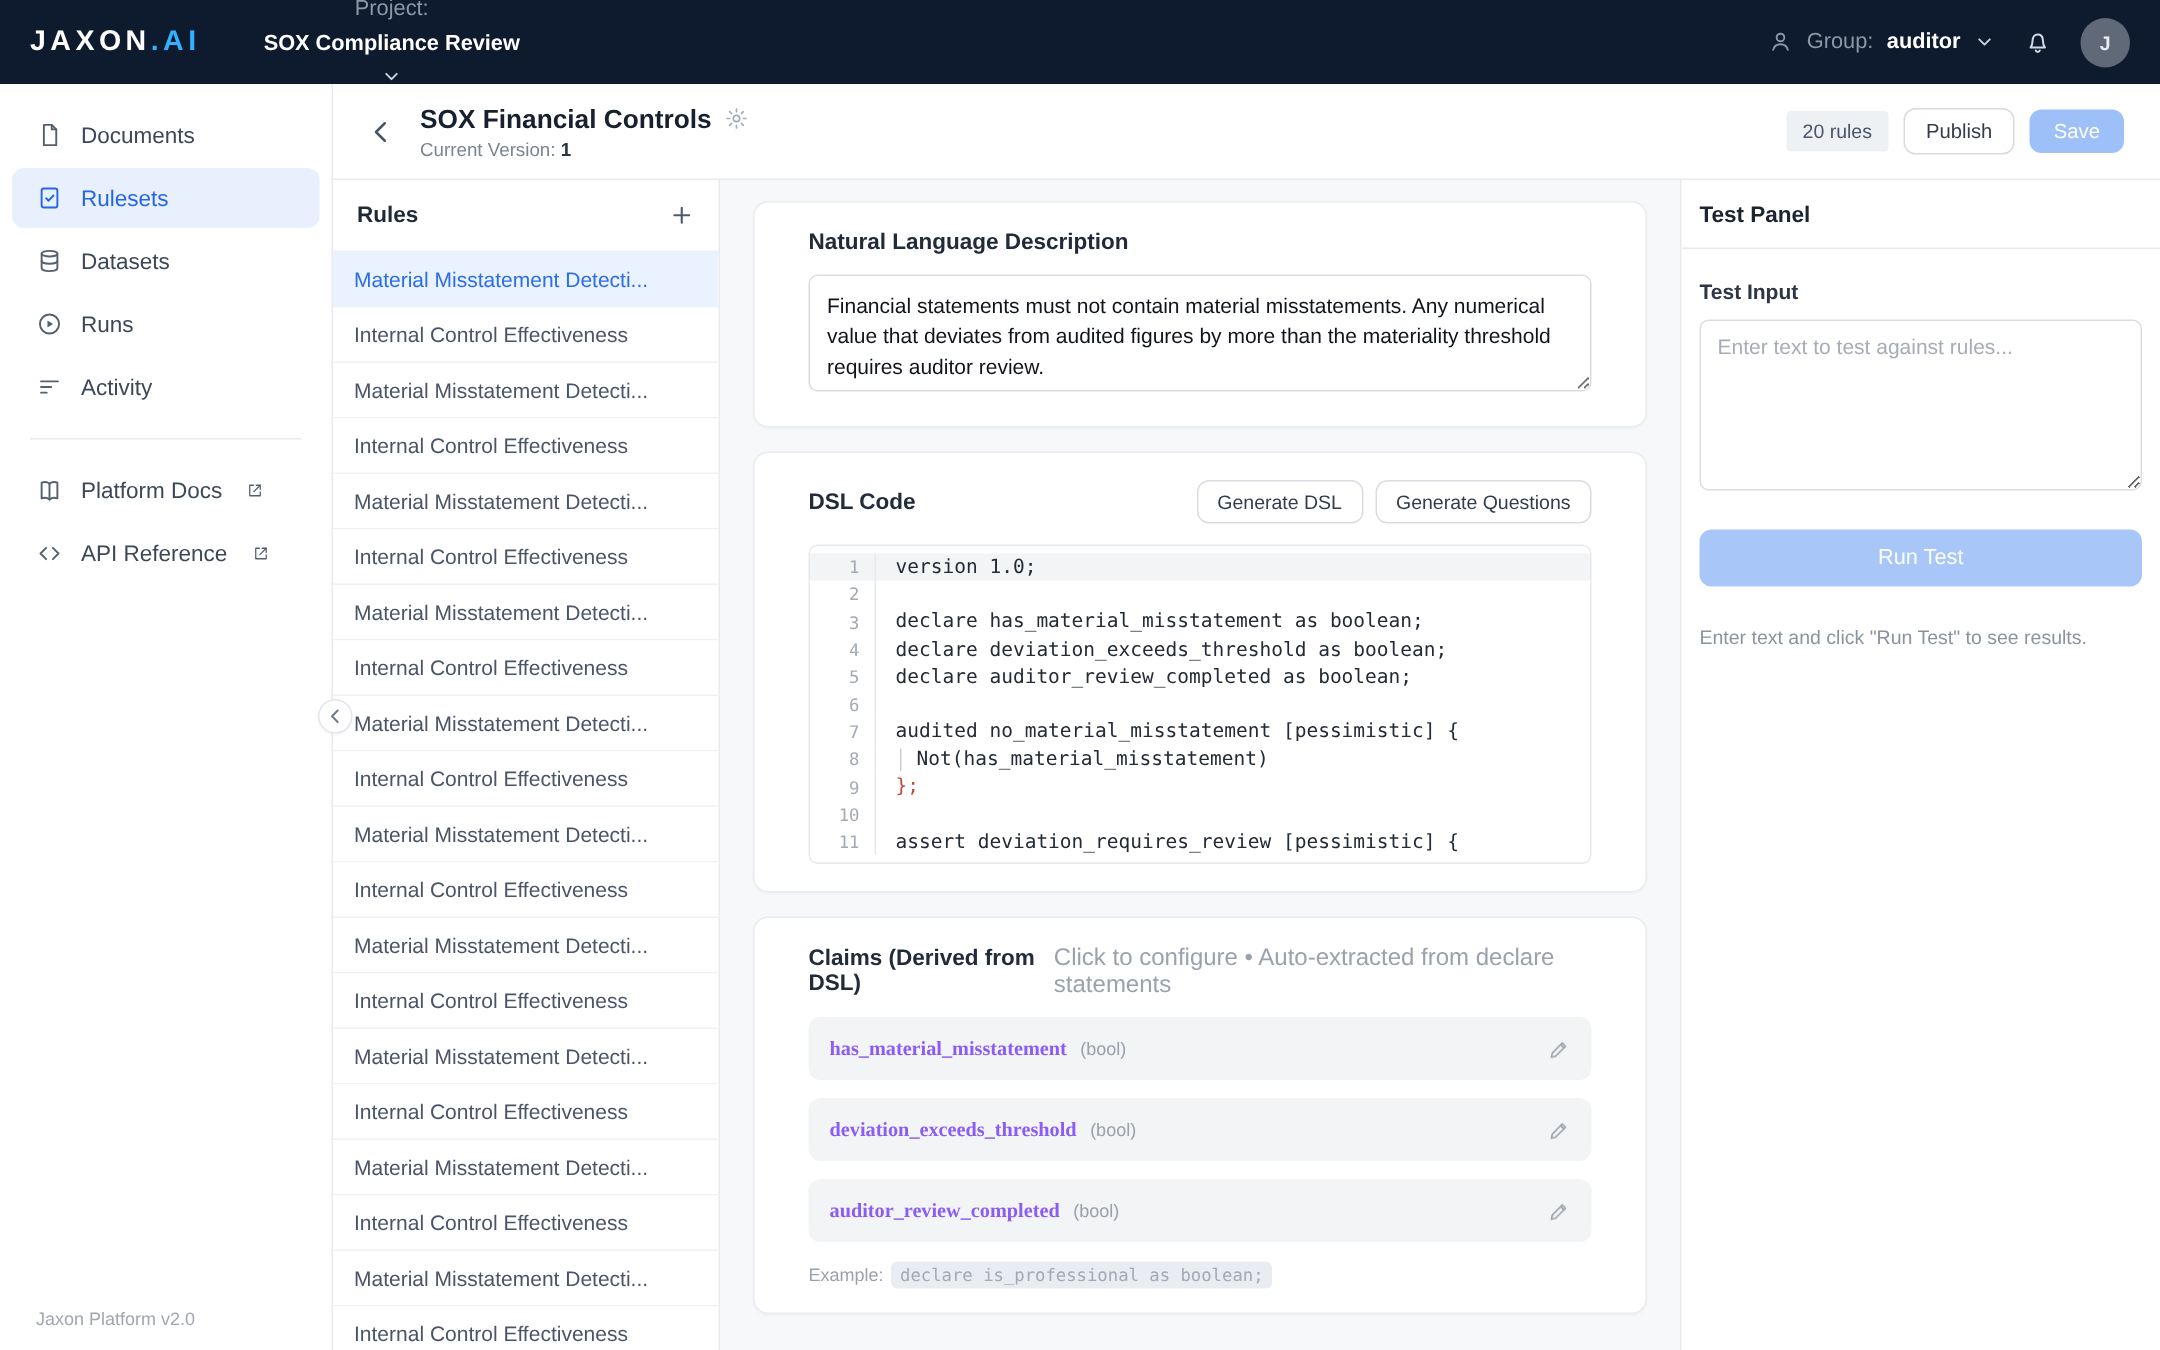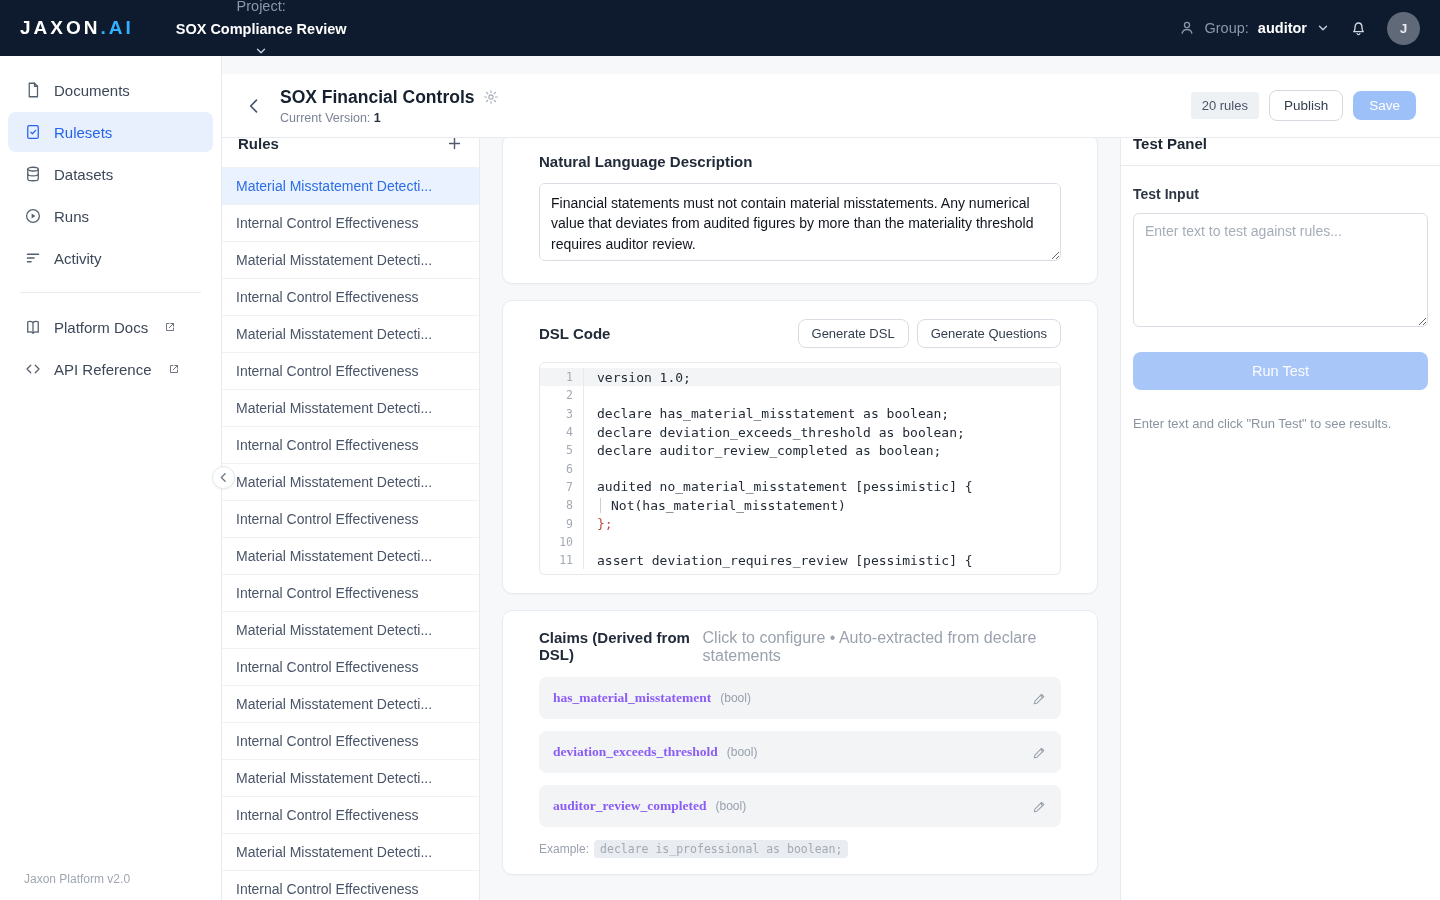--- a/index.html
+++ b/index.html
@@ -21,21 +21,21 @@
   .sidebar{position:fixed;top:56px;left:0;bottom:0;width:222px;background:#fff;border-right:1px solid #e8eaee;display:flex;flex-direction:column;padding-top:12px;}
   .nav-item{display:flex;align-items:center;gap:12px;height:40px;margin:2px 8px;padding:0 16px;border-radius:8px;font-size:15px;color:#3c4758;cursor:pointer;}
   .nav-item .icn{color:#55606e;}
   .nav-item.active{background:#e8f0fd;color:#2563eb;}
   .nav-item.active .icn{color:#2563eb;}
   .side-divider{border-top:1px solid #e8eaee;margin:12px 20px;}
   .ext-icn{color:#b6bdc6;margin-left:4px;}
   .side-footer{margin-top:auto;padding:0 0 14px 24px;font-size:12px;color:#a0a7b1;}
 
   
-  .header{position:fixed;top:74px;left:222px;right:0;height:64px;background:#fff;border-bottom:1px solid #e8eaee;display:flex;align-items:center;padding:0 24px 0 22px;z-index:5;}
+  .header{position:fixed;top:56px;left:222px;right:0;height:64px;background:#fff;border-bottom:1px solid #e8eaee;display:flex;align-items:center;padding:0 24px 0 22px;z-index:5;}
   .back-btn{color:#475569;cursor:pointer;display:flex;}
   .title-block{margin-left:16px;}
   .h-title{font-size:17.5px;font-weight:700;color:#16202e;display:flex;align-items:center;gap:9px;}
   .gear{color:#a6adb8;cursor:pointer;display:flex;}
   .h-version{font-size:12.5px;color:#7b8494;margin-top:3px;}
   .h-version b{color:#2b3442;font-weight:700;}
   .header-actions{margin-left:auto;display:flex;align-items:center;gap:10px;}
   .rules-badge{background:#eef1f4;color:#4a5468;font-size:13px;padding:6px 11px;border-radius:3px;}
   .btn-publish{background:#fff;border:1px solid #d6dae0;border-radius:8px;padding:7px 14px;font-size:13.5px;color:#333d4d;font-family:inherit;cursor:pointer;}
   .btn-save{background:#9dc0f9;border:none;border-radius:8px;padding:7px 16px;font-size:13.5px;color:#fff;font-family:inherit;cursor:pointer;}

